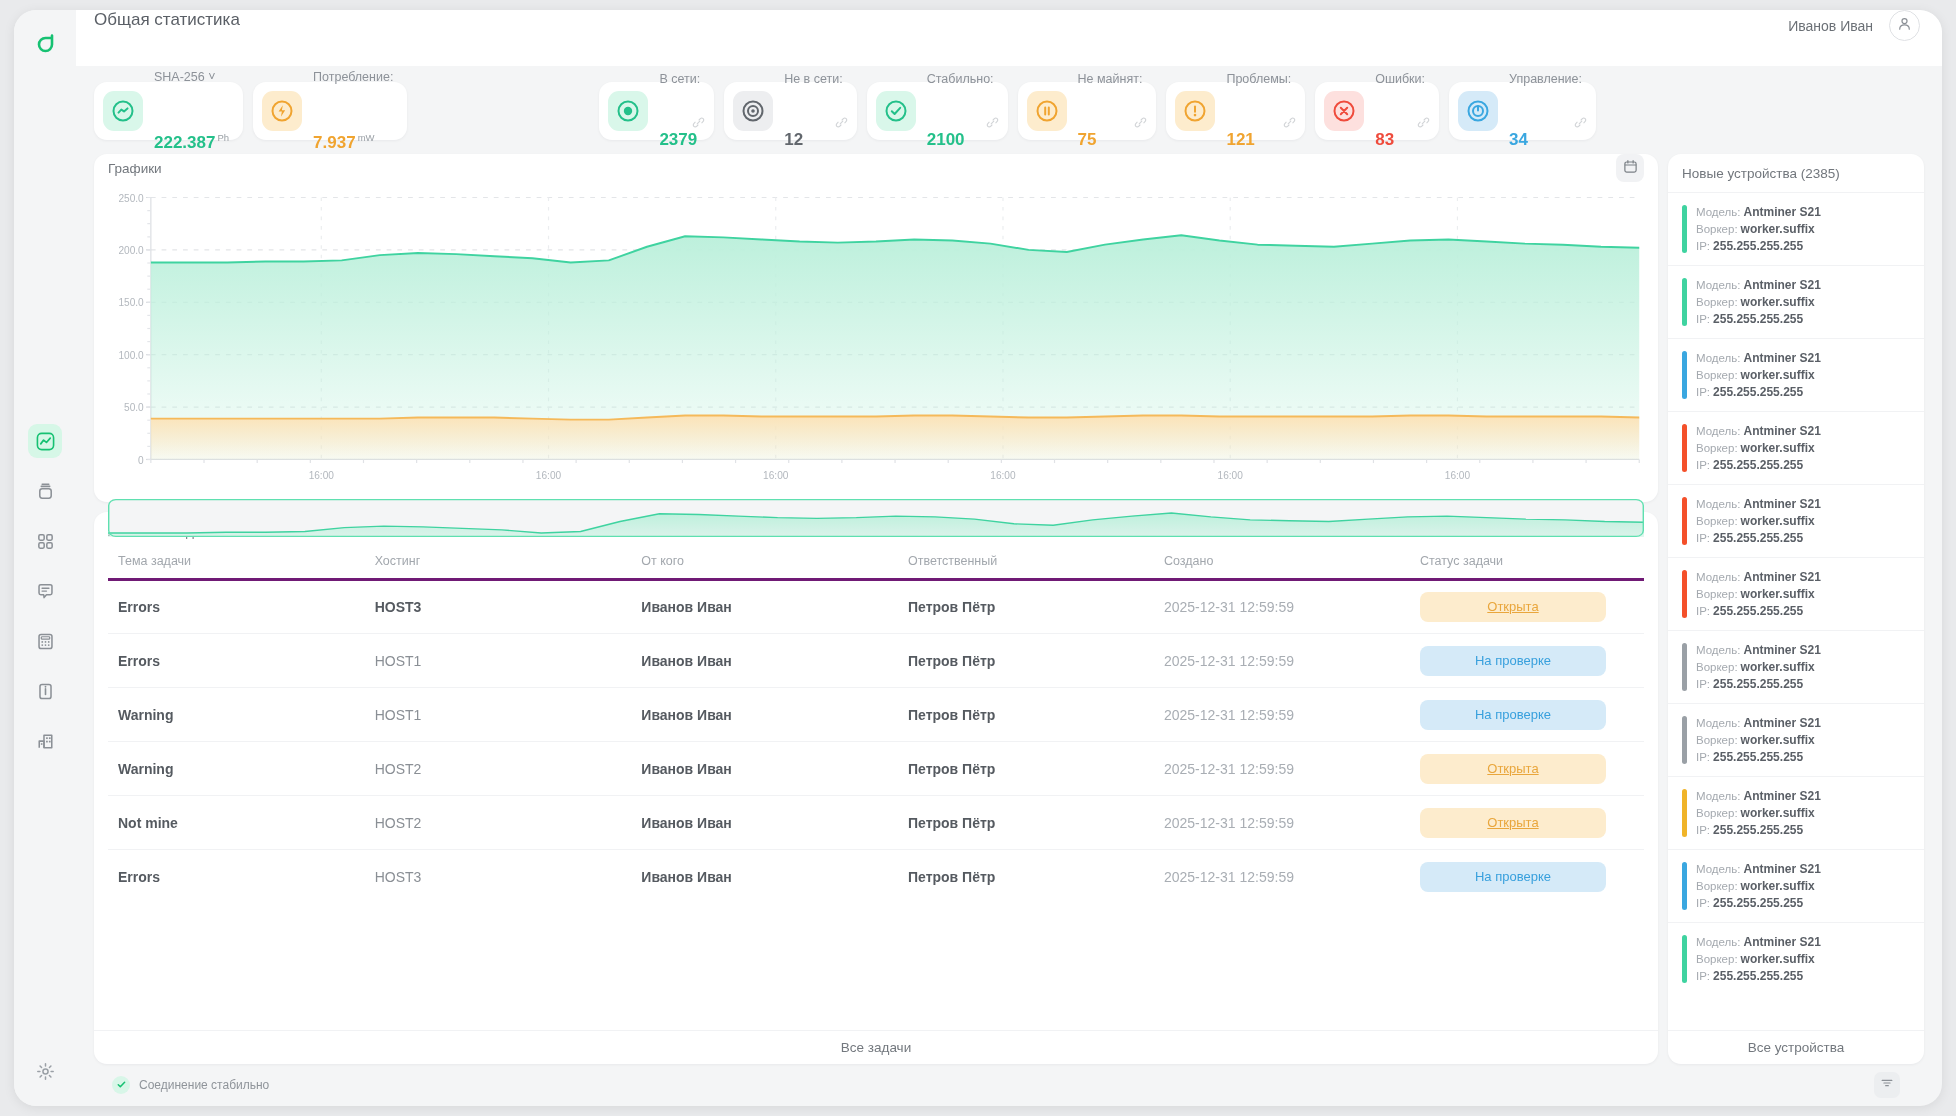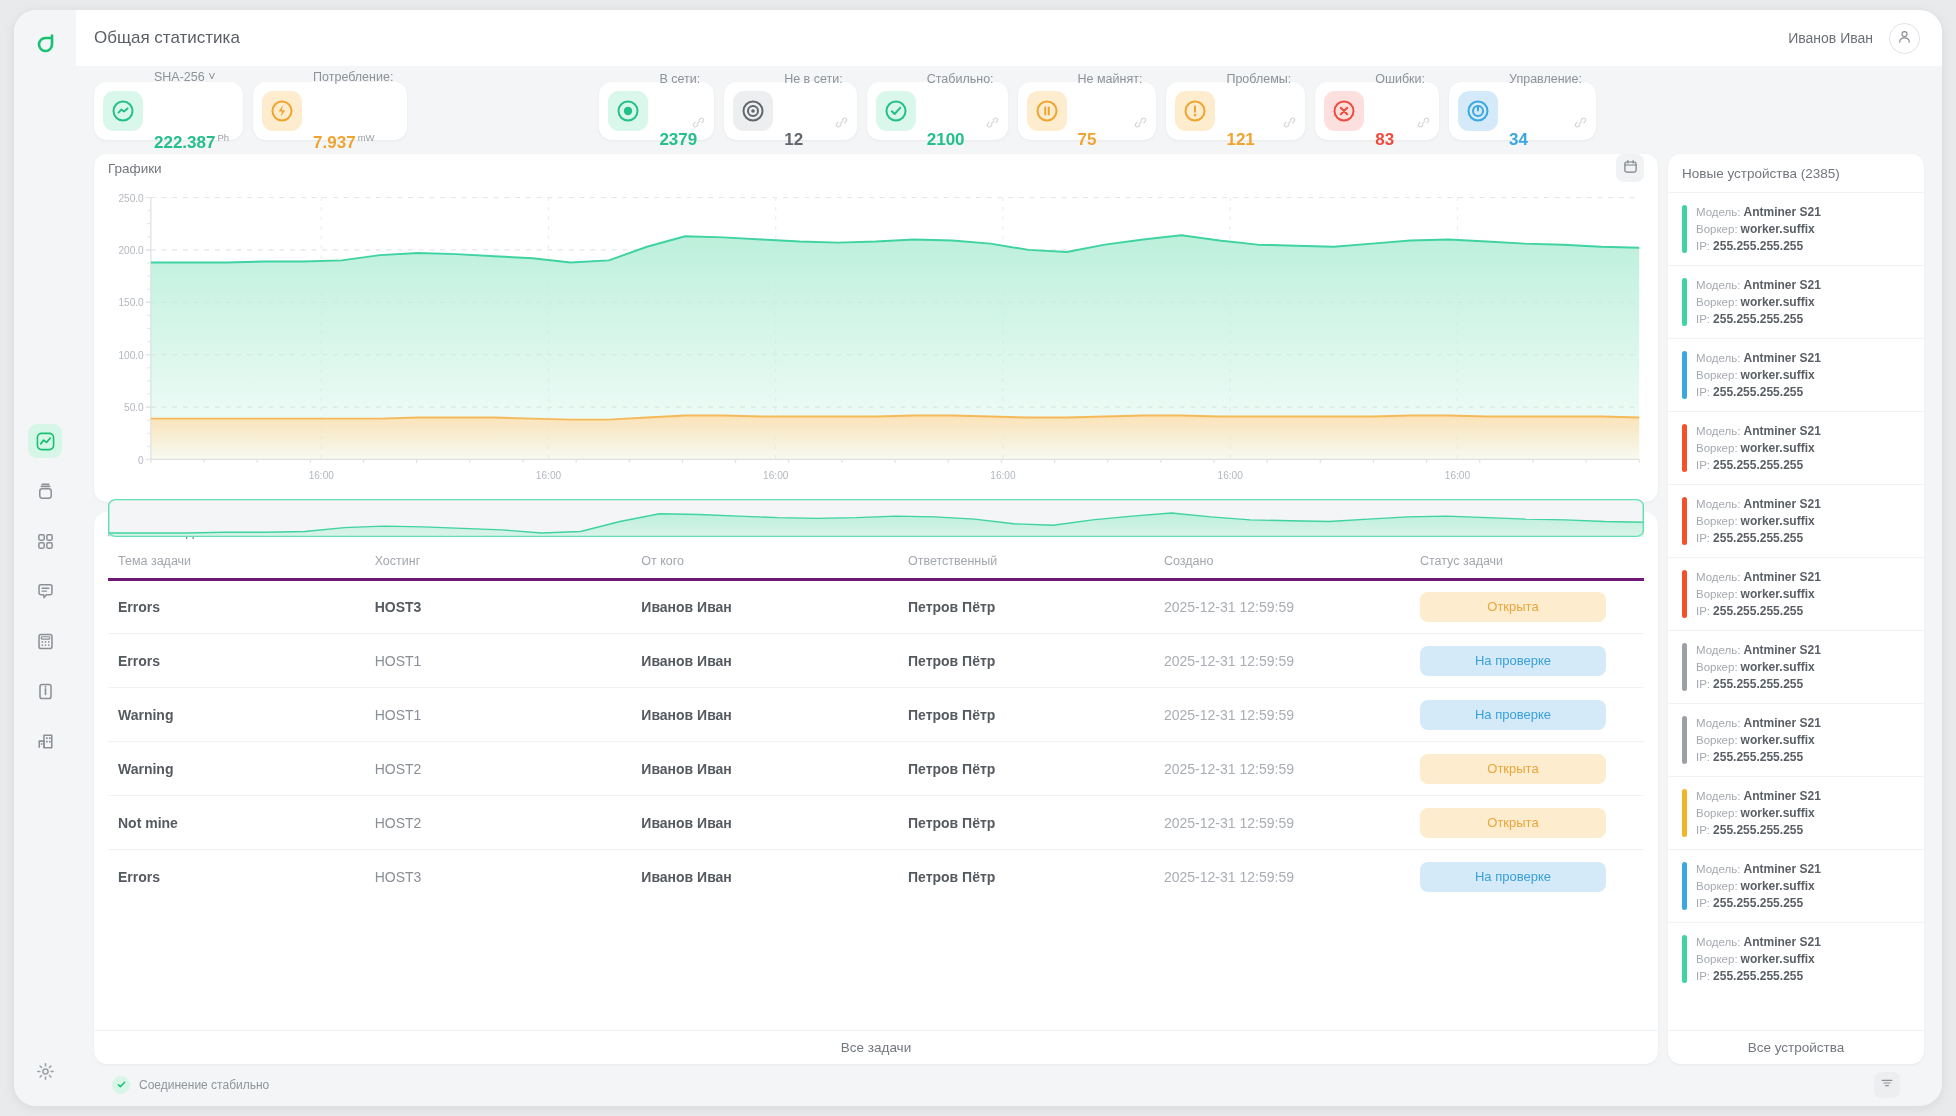--- a/index.html
+++ b/index.html
@@ -41,21 +41,21 @@
   .side-spacer { flex: 1; }
   .side-bottom { margin-bottom: 18px; }
 
   
   .main { flex: 1; display: flex; flex-direction: column; min-width: 0; }
 
   
   .topbar {
     height: 56px; background: #fff;
     border-top-right-radius: 22px;
-    display: flex; align-items: center;
+    display: flex; align-items: flex-start;
     padding: 0 22px 0 18px;
     flex: 0 0 56px;
     gap: 19px;
   }
   .page-title { font-size: 17px; color: #5a5f66; }
   .topbar-right { margin-left: auto; display: flex; align-items: center; gap: 16px; }
   .user-name { font-size: 14px; color: #6b7076; }
   .avatar {
     width: 31px; height: 31px; border-radius: 50%;
     border: 1px solid #dfe1e4; display:flex; align-items:center; justify-content:center;
@@ -125,21 +125,21 @@
   .c4 { width: 24%; }
   .c5 { width: 24%; margin-left: 36px; }
   .c6 { width: 21%; }
   .cell-strong { font-weight: 700; color: #555a60; }
   .cell-mid { color: #8a8f95; }
   .cell-light { color: #a9aeb4; }
   .badge {
     display: block; width: 186px; height: 30px; line-height: 30px;
     border-radius: 8px; text-align: center; font-size: 13px; cursor: pointer;
   }
-  .badge.open { background: #fdeccd; color: #e9a63c; }
+  .badge.open { background: #fdeccd; color: #e9a63c; text-decoration: underline; }
   .badge.review { background: #d5eaf8; color: #38a0dd; }
   .table-wrap { flex: 1; overflow: hidden; padding: 0 14px; }
   .panel-foot {
     height: 34px; display: flex; align-items: center; justify-content: center;
     font-size: 13.5px; color: #73787e; cursor: pointer; border-top: 1px solid #f1f2f4;
   }
 
   
   .devices {
     width: 256px; flex: 0 0 256px; background:#fff; border-radius:13px;

